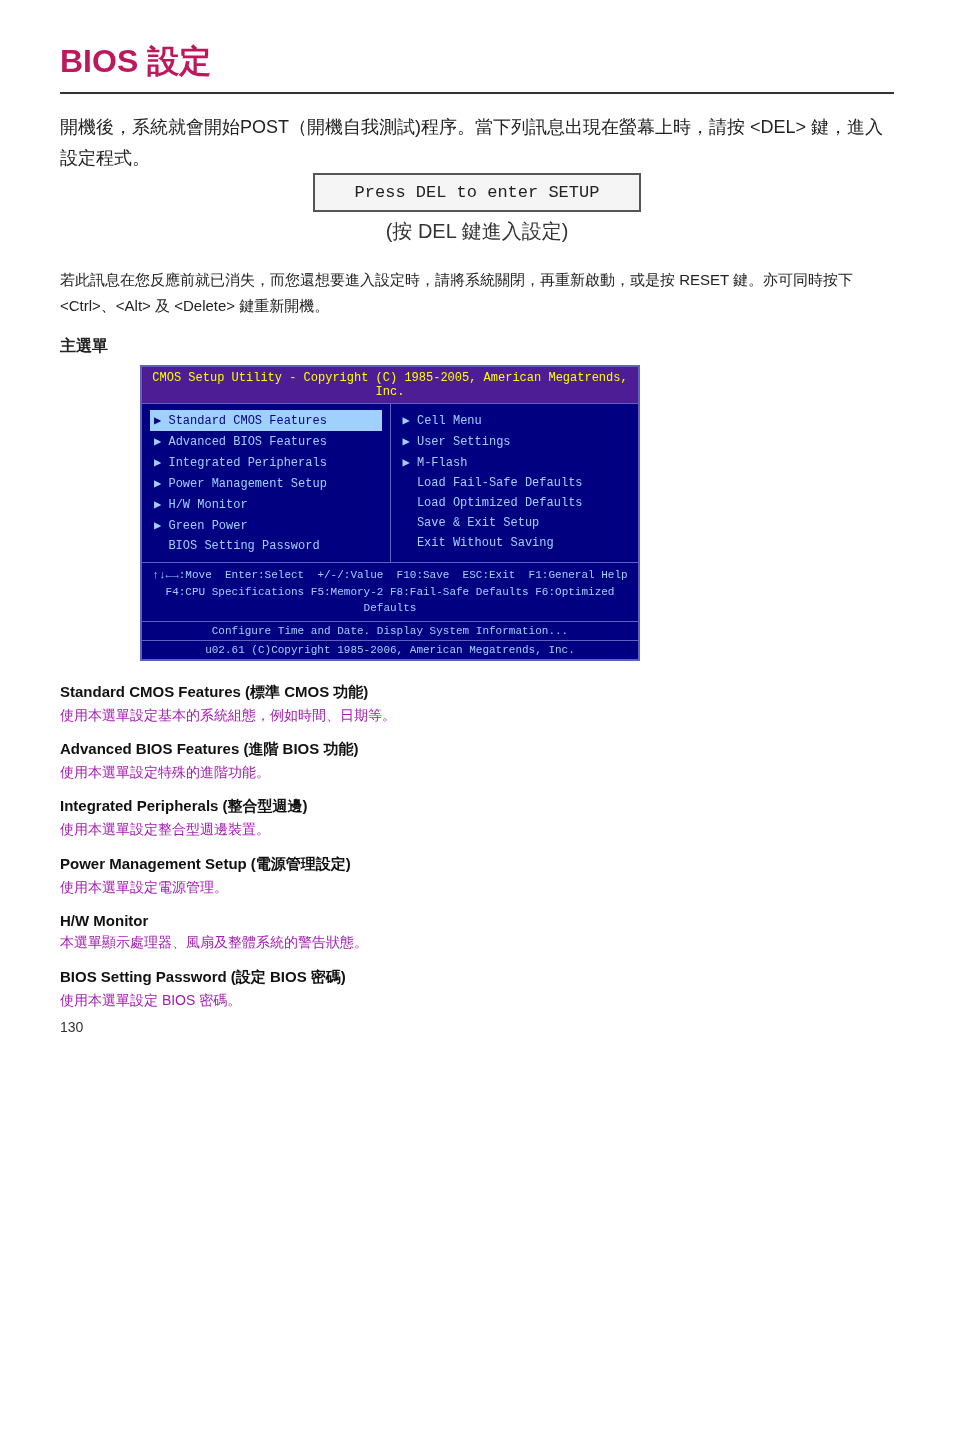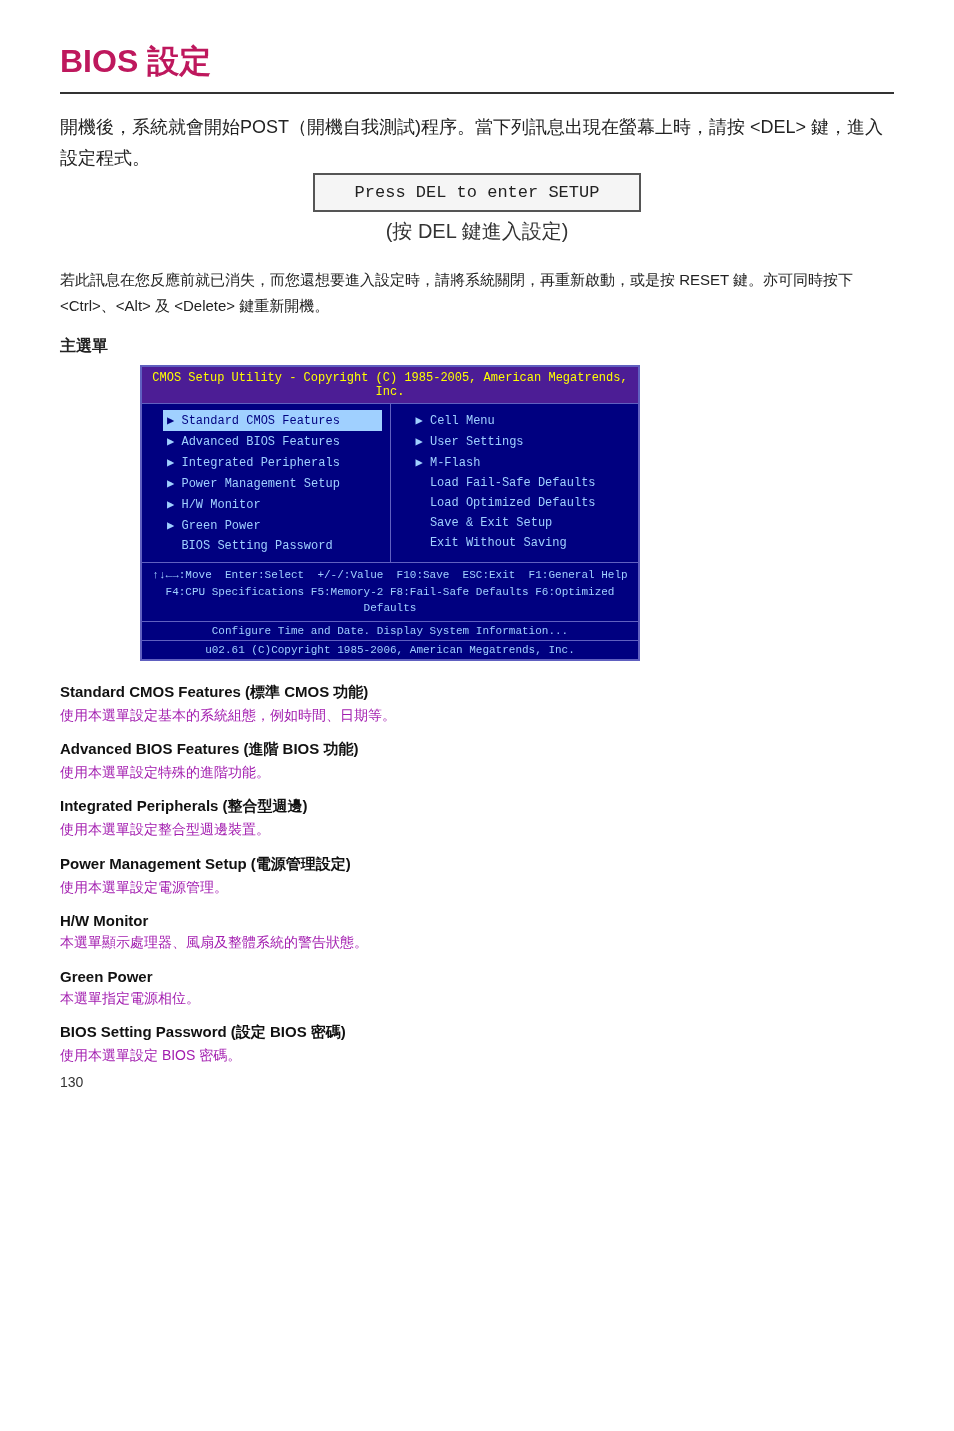--- a/index.html
+++ b/index.html
@@ -112,21 +112,20 @@
     .bios-col-divider {
       width: 1px;
       background: #6060c0;
     }
 
     .bios-item {
       padding: 3px 4px;
       color: #a0d0ff;
       font-size: 12px;
       white-space: nowrap;
-      margin-left: 13px;
     }
 
     .bios-item.selected {
       background: #a0d0ff;
       color: #000080;
     }
 
     .bios-footer {
       border-top: 1px solid #6060c0;
       padding: 4px 8px;
@@ -249,24 +248,20 @@
     <div class="desc-section">
       <div class="desc-title">Power Management Setup (電源管理設定)</div>
       <div class="desc-body">使用本選單設定電源管理。</div>
     </div>
 
     <div class="desc-section">
       <div class="desc-title">H/W Monitor</div>
       <div class="desc-body">本選單顯示處理器、風扇及整體系統的警告狀態。</div>
     </div>
 
-    <div class="desc-section">
-      <div class="desc-title">Green Power</div>
-      <div class="desc-body">本選單指定電源相位。</div>
-    </div>
 
     <div class="desc-section">
       <div class="desc-title">BIOS Setting Password (設定 BIOS 密碼)</div>
       <div class="desc-body">使用本選單設定 BIOS 密碼。</div>
     </div>
 
   </div>
 
   <div class="page-number">130</div>
 

